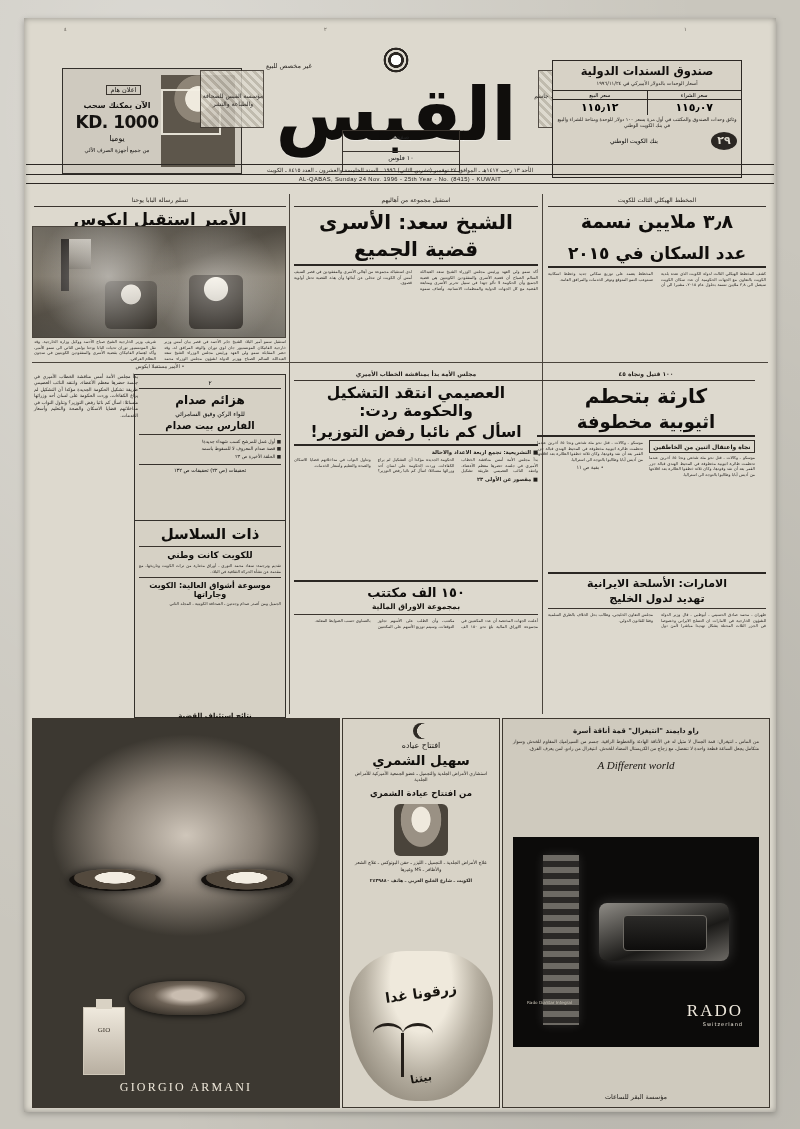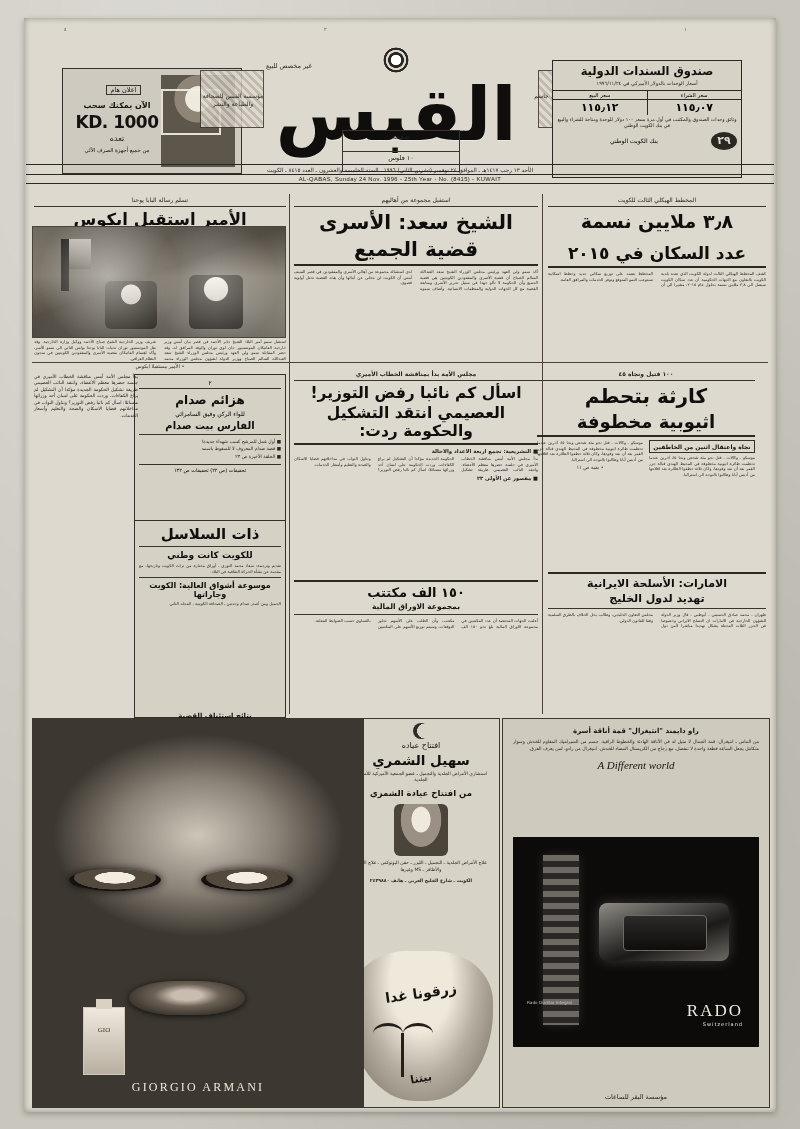--- a/index.html
+++ b/index.html
@@ -112,21 +112,21 @@
   }
   .subhead{font-size:7.5px;font-weight:bold;text-align:center;color:#17140f;}
   .kicker{font-size:6px;text-align:center;color:#241f1b;}
   .byline{font-size:5px;text-align:center;color:#2c2824;}
   .hr{height:1px;background:#3a342e;margin:3px 0;}
   .hr2{height:2px;background:#2b2723;margin:3px 0;}
   
   .ads{position:absolute;left:8px;top:700px;width:736px;height:388px;}
   .ad{position:absolute;border:1px solid #3d372f;overflow:hidden;}
   
-  .ad-armani{left:0;top:0;width:306px;height:388px;background:#4c1d95;padding-left:24px;}
+  .ad-armani{left:0;top:0;width:306px;height:388px;background:#4c1d95;}
   .ad-armani .face{
     position:absolute;inset:0;
     background:
       radial-gradient(ellipse 44% 26% at 50% 30%, #cfc6ba 0%, #8b8277 55%, #3c3831 100%),
       radial-gradient(ellipse 60% 48% at 50% 64%, #b2a79a 0%, #6a6257 60%, #211e1a 100%),
       linear-gradient(#2a2622,#0e0d0b);
   }
   .ad-armani .eye{
     position:absolute;top:150px;width:92px;height:22px;border-radius:50%;
     background:radial-gradient(ellipse at 50% 40%, #f2ece1 0 30%, #53493d 32% 62%, #14110e 64% 100%);
@@ -247,21 +247,21 @@
       <div style="position:absolute;left:660px;top:8px;font-size:5px;color:#5a554d;">١</div>
 
       <div class="ad-kd">
         <div class="figure">
             <div class="fr"></div>
           </div>
         <div class="txt">
           <div class="t1">اعلان هام</div>
           <div class="t2">الآن يمكنك سحب</div>
           <div class="t3">KD. 1000</div>
-          <div class="t4">تعده</div>
+          <div class="t4">يوميا</div>
           <div class="t5">من جميع أجهزة الصرف الآلي</div>
         </div>
       </div>
 
       <div class="mhlogo">
         <div class="mh-sun"></div>
         <div style="height:24px"></div>
         <div class="word">القبس</div>
       </div>
       <div style="position:absolute;left:242px;top:44px;font-size:6.5px;color:#2b2723;">غير مخصص للبيع</div>
@@ -368,22 +368,22 @@
       <div style="position:absolute;right:2px;top:378px;width:218px;border-top:2px solid #2b2723;padding-top:3px;">
         <div class="story-hl" style="font-size:11px;">الامارات: الأسلحة الايرانية</div>
         <div class="story-hl" style="font-size:11px;margin-top:2px;">تهديد لدول الخليج</div>
         <div class="hr"></div>
         <div class="tiny" style="columns:2;column-gap:8px;">طهران ـ محمد صادق الحسيني ـ أبوظبي ـ قال وزير الدولة للشؤون الخارجية في الامارات ان التسلح الايراني وخصوصا في الجزر الثلاث المحتلة يشكل تهديدا مباشرا لأمن دول مجلس التعاون الخليجي، وطالب بحل الخلاف بالطرق السلمية وفقا للقانون الدولي.</div>
       </div>
 
       <div style="position:absolute;right:230px;top:176px;width:244px;">
         <div class="kicker b">مجلس الأمة بدأ بمناقشة الخطاب الأميري</div>
         <div class="hr"></div>
+        <div class="story-hl" style="font-size:15.5px;margin-top:2px;">العصيمي انتقد التشكيل والحكومة ردت:</div>
         <div class="story-hl" style="font-size:15.5px;margin-top:3px;">اسأل كم نائبا رفض التوزير!</div>
-        <div class="story-hl" style="font-size:15.5px;margin-top:2px;">العصيمي انتقد التشكيل والحكومة ردت:</div>
         <div class="hr2 mt3"></div>
         <div style="font-size:5.4px;font-weight:bold;color:#201d19;">■ التشريعية: تجمع اربعة الاعداد والاحالة</div>
         <div class="tiny mt2" style="columns:3;column-gap:7px;">بدأ مجلس الأمة أمس مناقشة الخطاب الأميري في جلسة حضرها معظم الأعضاء، وانتقد النائب العصيمي طريقة تشكيل الحكومة الجديدة مؤكدا أن التشكيل لم يراع الكفاءات، وردت الحكومة على لسان أحد وزرائها متسائلا: اسأل كم نائبا رفض التوزير؟ وتناول النواب في مداخلاتهم قضايا الاسكان والصحة والتعليم وأسعار الخدمات.</div>
         <div style="font-size:5.2px;font-weight:bold;color:#201d19;margin-top:2px;">■ مقصور عن الأولى ٢٣</div>
       </div>
 
       <div style="position:absolute;right:230px;top:386px;width:244px;border-top:2px solid #2b2723;padding-top:3px;">
         <div class="story-hl" style="font-size:13px;">١٥٠ الف مكتتب</div>
         <div class="subhead mt2">بمجموعة الاوراق المالية</div>
         <div class="hr"></div>

